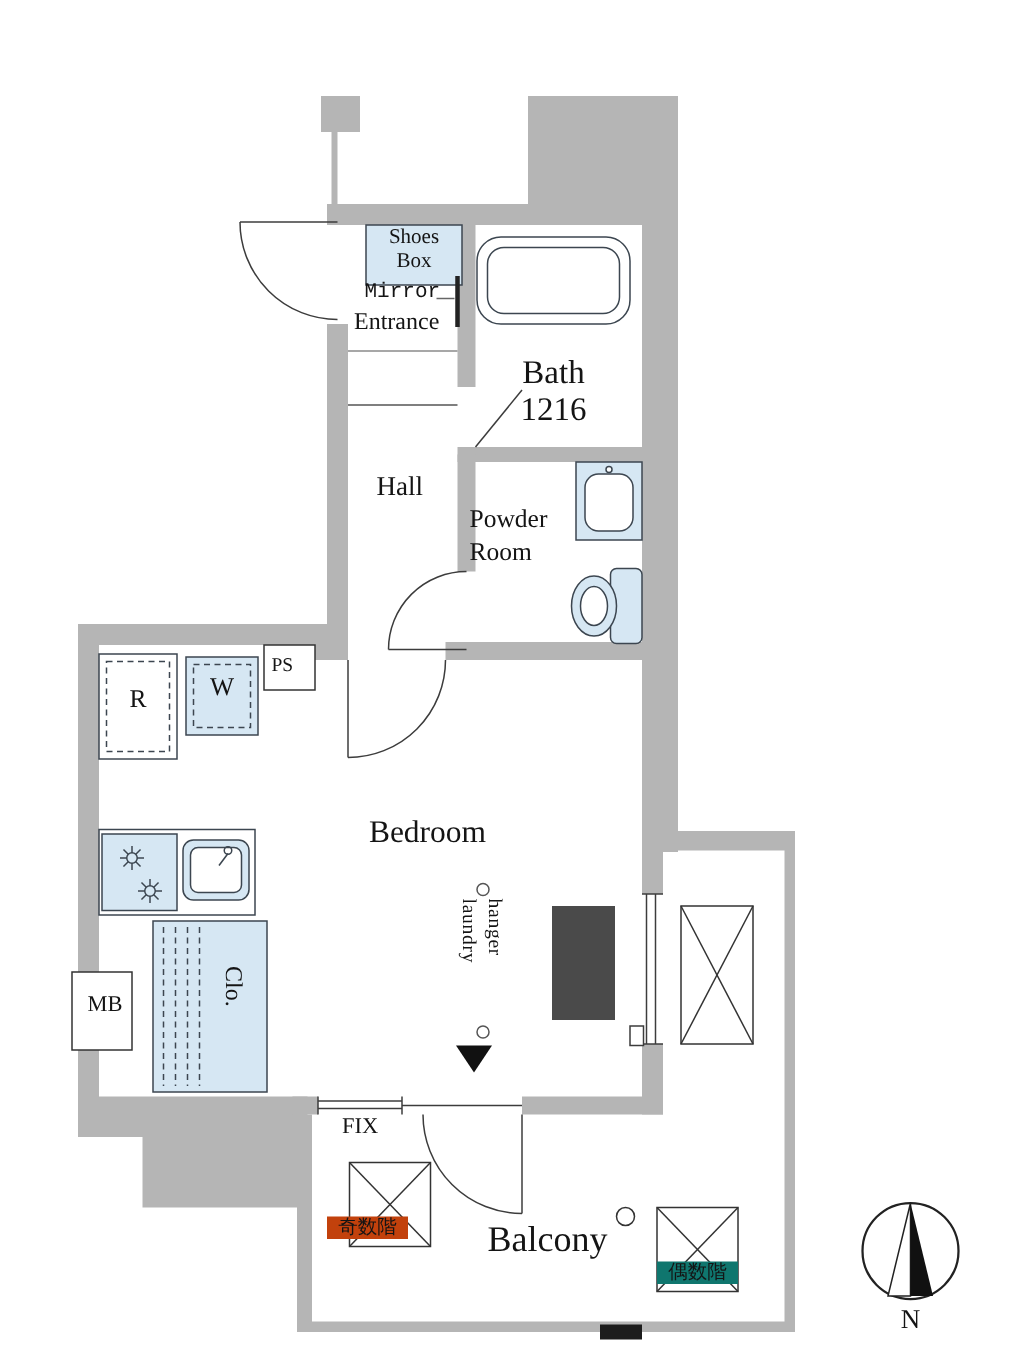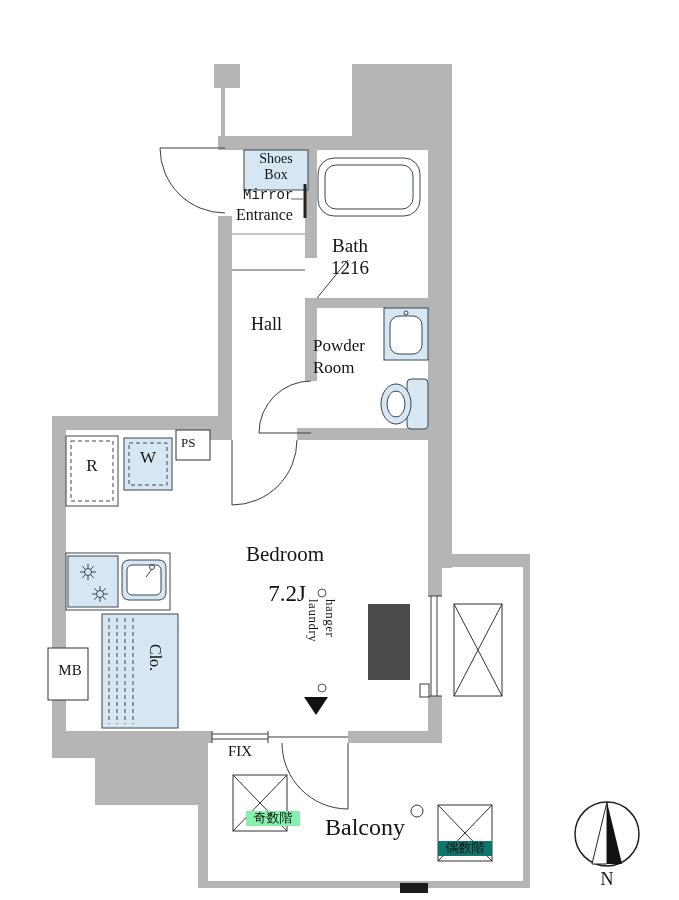--- a/index.html
+++ b/index.html
@@ -5,34 +5,34 @@
   html,body{margin:0;padding:0;background:#fff;}
   .plan{position:relative;width:679px;height:900px;background:#fff;overflow:hidden;
         font-family:"Liberation Serif","DejaVu Serif",serif;color:#141414;margin-top:48px;}
   .plan svg{position:absolute;left:0;top:0;}
   .lbl{position:absolute;white-space:pre-line;line-height:1.12;}
   .c{text-align:center;}
   .v{writing-mode:vertical-lr;}
   #lbl-shoes{left:244px;top:103px;width:64px;font-size:14px;}
   #lbl-mirror{left:243px;top:140px;font-size:14px;font-family:Liberation Mono, monospace;}
   #lbl-entrance{left:236px;top:158px;font-size:16px;}
-  #lbl-bath{left:299px;top:187px;width:102px;font-size:19px;line-height:1.15;}
+  #lbl-bath{left:318px;top:187px;width:102px;font-size:22px;line-height:1.15;}
   #lbl-hall{left:251px;top:266px;font-size:18px;}
   #lbl-powder{left:313px;top:287px;font-size:17px;line-height:1.3;}
   #lbl-ps{left:181px;top:388px;font-size:13px;}
   #lbl-r{left:66px;top:408px;width:52px;font-size:17px;}
   #lbl-w{left:124px;top:400px;width:48px;font-size:17px;}
   #lbl-bedroom{left:185px;top:495px;width:200px;font-size:21px;}
   #lbl-size{left:187px;top:533px;width:200px;font-size:23px;}
   #lbl-laundry{left:304px;top:551px;font-size:13px;line-height:1.3;letter-spacing:.5px;}
   #lbl-clo{left:146px;top:596px;font-size:16px;}
   #lbl-mb{left:48px;top:614px;width:44px;font-size:15px;}
   #lbl-fix{left:228px;top:695px;font-size:15px;}
   #lbl-balcony{left:295px;top:766px;width:140px;font-size:24px;}
-  #lbl-odd{left:246px;top:763px;width:54px;font-size:13px;background:#86efac;}
+  #lbl-odd{left:218px;top:763px;width:54px;font-size:13px;background:#c2410c;}
   #lbl-even{left:438px;top:793px;width:54px;font-size:13px;background:#0f766e;}
   #lbl-n{left:577px;top:821px;width:60px;font-size:18px;}
 </style>
 </head>
 <body>
 
 <div class="plan">
 
   <svg width="679" height="900" viewBox="0 0 679 900">
     <defs>
@@ -226,21 +226,20 @@
   <div class="lbl" id="lbl-entrance">Entrance</div>
   <div class="lbl c" id="lbl-bath">Bath
 1216</div>
   <div class="lbl" id="lbl-hall">Hall</div>
   <div class="lbl" id="lbl-powder">Powder
 Room</div>
   <div class="lbl" id="lbl-ps">PS</div>
   <div class="lbl c" id="lbl-r">R</div>
   <div class="lbl c" id="lbl-w">W</div>
   <div class="lbl c" id="lbl-bedroom">Bedroom</div>
-  <div class="lbl c" id="lbl-size">7.2J</div>
   <div class="lbl v" id="lbl-laundry">laundry
 hanger</div>
   <div class="lbl v" id="lbl-clo">Clo.</div>
   <div class="lbl c" id="lbl-mb">MB</div>
   <div class="lbl" id="lbl-fix">FIX</div>
   <div class="lbl c" id="lbl-balcony">Balcony</div>
   <div class="lbl c" id="lbl-odd">奇数階</div>
   <div class="lbl c" id="lbl-even">偶数階</div>
   <div class="lbl c" id="lbl-n">N</div>
 </div>

